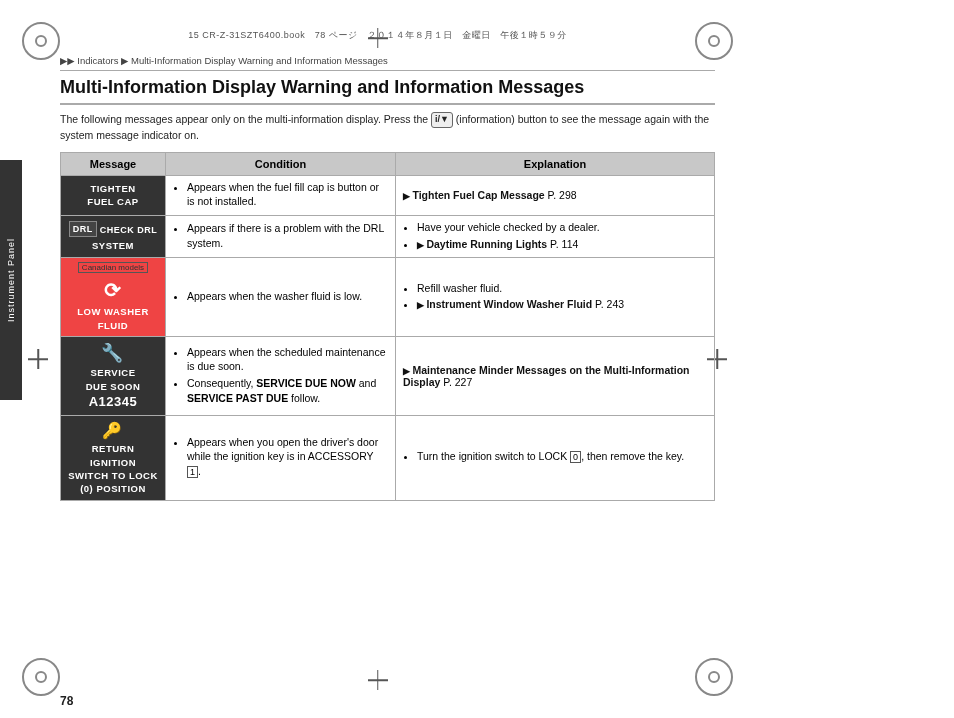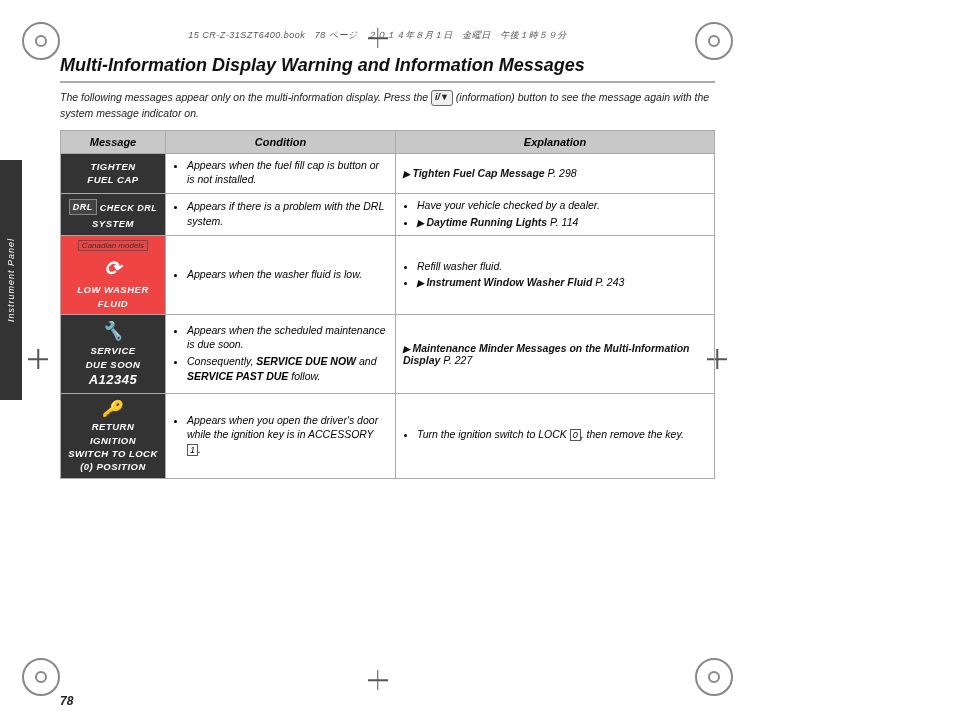--- a/index.html
+++ b/index.html
@@ -12,21 +12,20 @@
       overflow: hidden;
       position: relative;
     }
 
     .page-outer {
       width: 755px;
       height: 718px;
       background: #fff;
       position: relative;
       padding: 0;
-      font-style: italic;
     }
 
     
     .corner-circle {
       position: absolute;
       width: 38px;
       height: 38px;
       border-radius: 50%;
       border: 2px solid #888;
       display: flex;
@@ -308,20 +307,26 @@
   <div class="top-header">
     <span class="header-line">15 CR-Z-31SZT6400.book　78 ページ　２０１４年８月１日　金曜日　午後１時５９分</span>
   </div>
 
   <div class="side-tab">
     <span class="side-tab-text">Instrument Panel</span>
   </div>
 
   <div class="main-content">
 
+    <div class="breadcrumb">
+      <span>▶▶</span>
+      <span>Indicators</span>
+      <span>▶</span>
+      <span>Multi-Information Display Warning and Information Messages</span>
+    </div>
 
     <div class="page-title">Multi-Information Display Warning and Information Messages</div>
 
     <div class="intro-text">
       <span>The following messages appear only on the multi-information display. Press the</span>
       <span class="info-badge">i/▼</span>
       <span>(information) button to see the message again with the system message indicator on.</span>
     </div>
 
     <table class="info-table">

